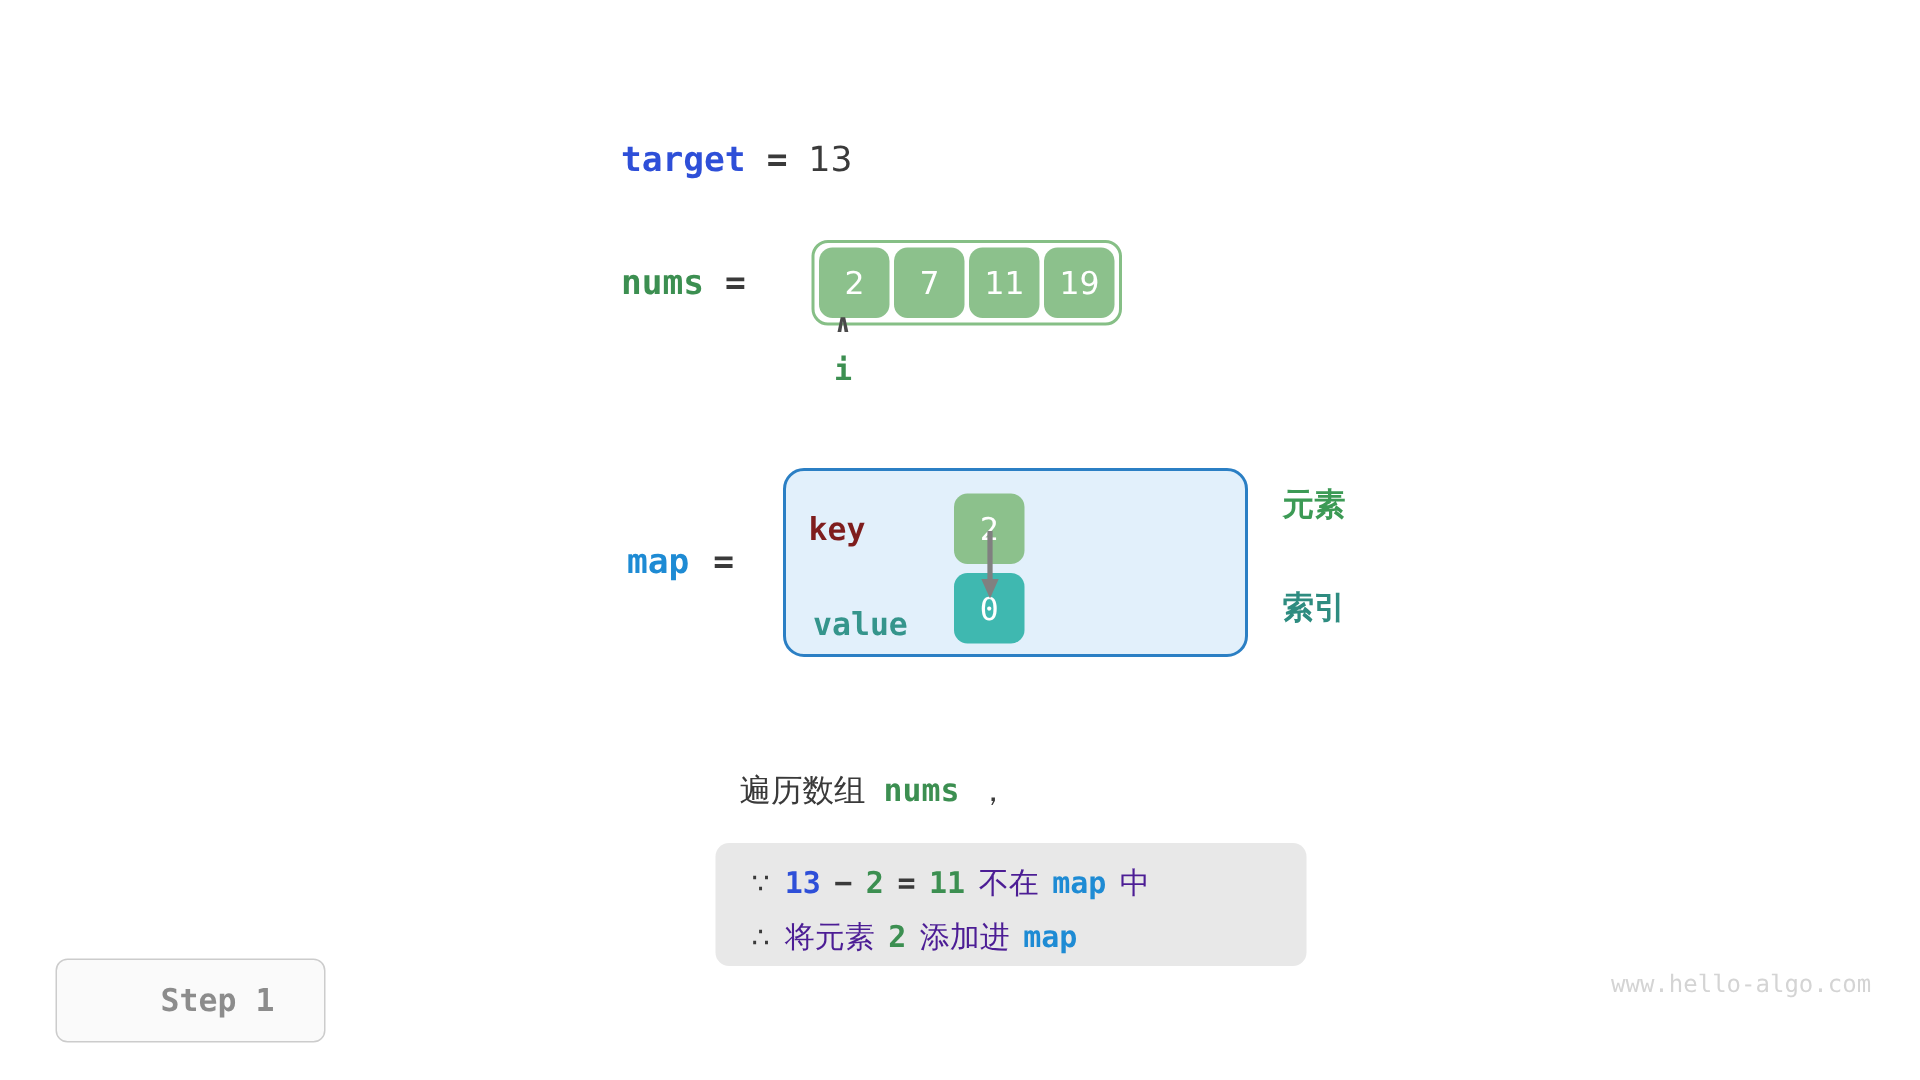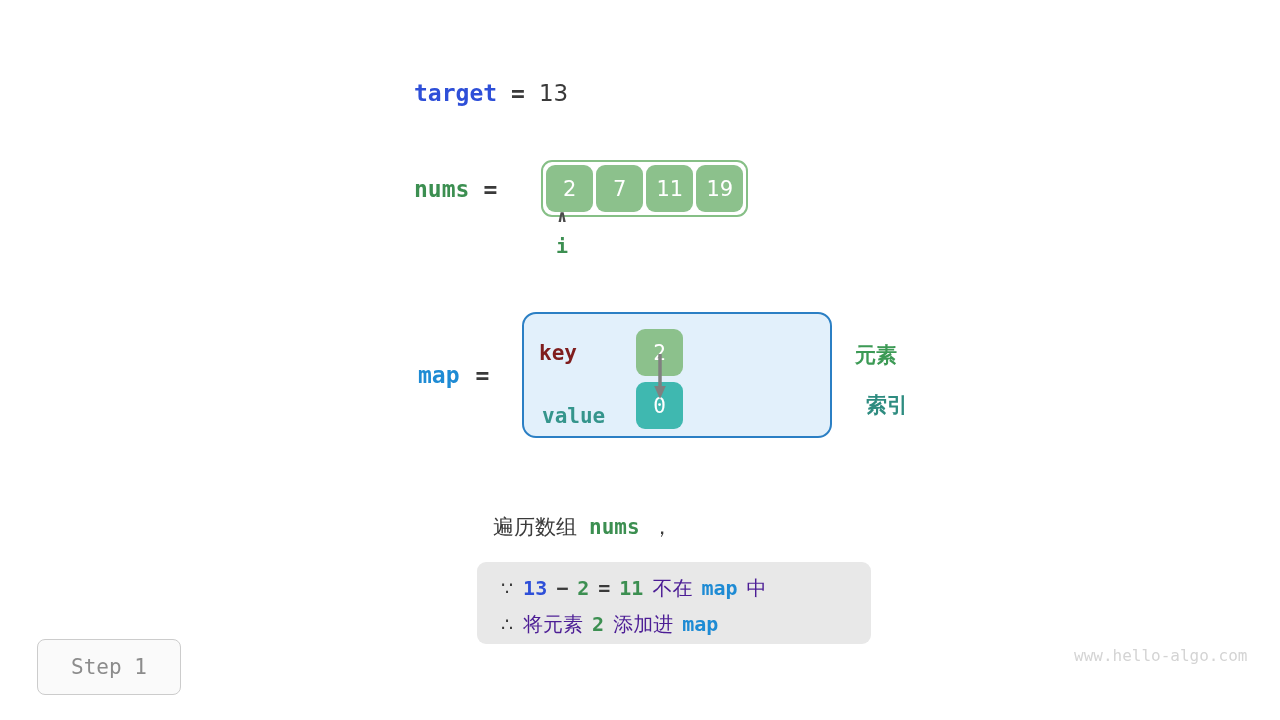--- a/index.html
+++ b/index.html
@@ -14,21 +14,21 @@
     position: relative;
     overflow: hidden;
   }
 
   
   .abs { position: absolute; }
 
   
   #target-row {
     left: 414px;
-    top: 80px;
+    top: 94px;
     display: flex;
     align-items: baseline;
     gap: 14px;
     font-family: "DejaVu Sans Mono", monospace;
     font-size: 23px;
     font-weight: bold;
   }
   #target-row .var-name { color: #2E4FD8; }
   #target-row .eq { color: #3A3A3A; font-weight: bold; }
   #target-row .val {
@@ -158,22 +158,22 @@
     height: 48px;
   }
 
   
   .legend-text {
     position: absolute;
     font-family: "DejaVu Sans", sans-serif;
     font-size: 21px;
     font-weight: bold;
   }
-  #legend-element { left: 855px; top: 341px; color: #3C9A55; }
-  #legend-index   { left: 855px; top: 391px; color: #2E8C80; margin-left: 11px; }
+  #legend-element { left: 855px; top: 322px; color: #3C9A55; }
+  #legend-index   { left: 855px; top: 391px; color: #2E8C80; }
 
   
   #caption {
     left: 493px;
     top: 513px;
     display: flex;
     align-items: center;
     font-size: 21px;
     color: #3A3A3A;
     font-family: "DejaVu Sans", sans-serif;
@@ -229,21 +229,22 @@
     height: 54px;
     border: 1.5px solid #CCCCCC;
     border-radius: 8px;
     background: #FAFAFA;
     display: flex;
     align-items: center;
     justify-content: center;
     color: #8C8C8C;
     font-family: "DejaVu Sans Mono", monospace;
     font-size: 21px;
-    font-weight: normal;
+    font-weight: bold;
+    padding-left: 36px;
   }
 
   
   #watermark {
     left: 1074px;
     top: 646px;
     color: #D4D4D4;
     font-family: "DejaVu Sans Mono", monospace;
     font-size: 16px;
   }

